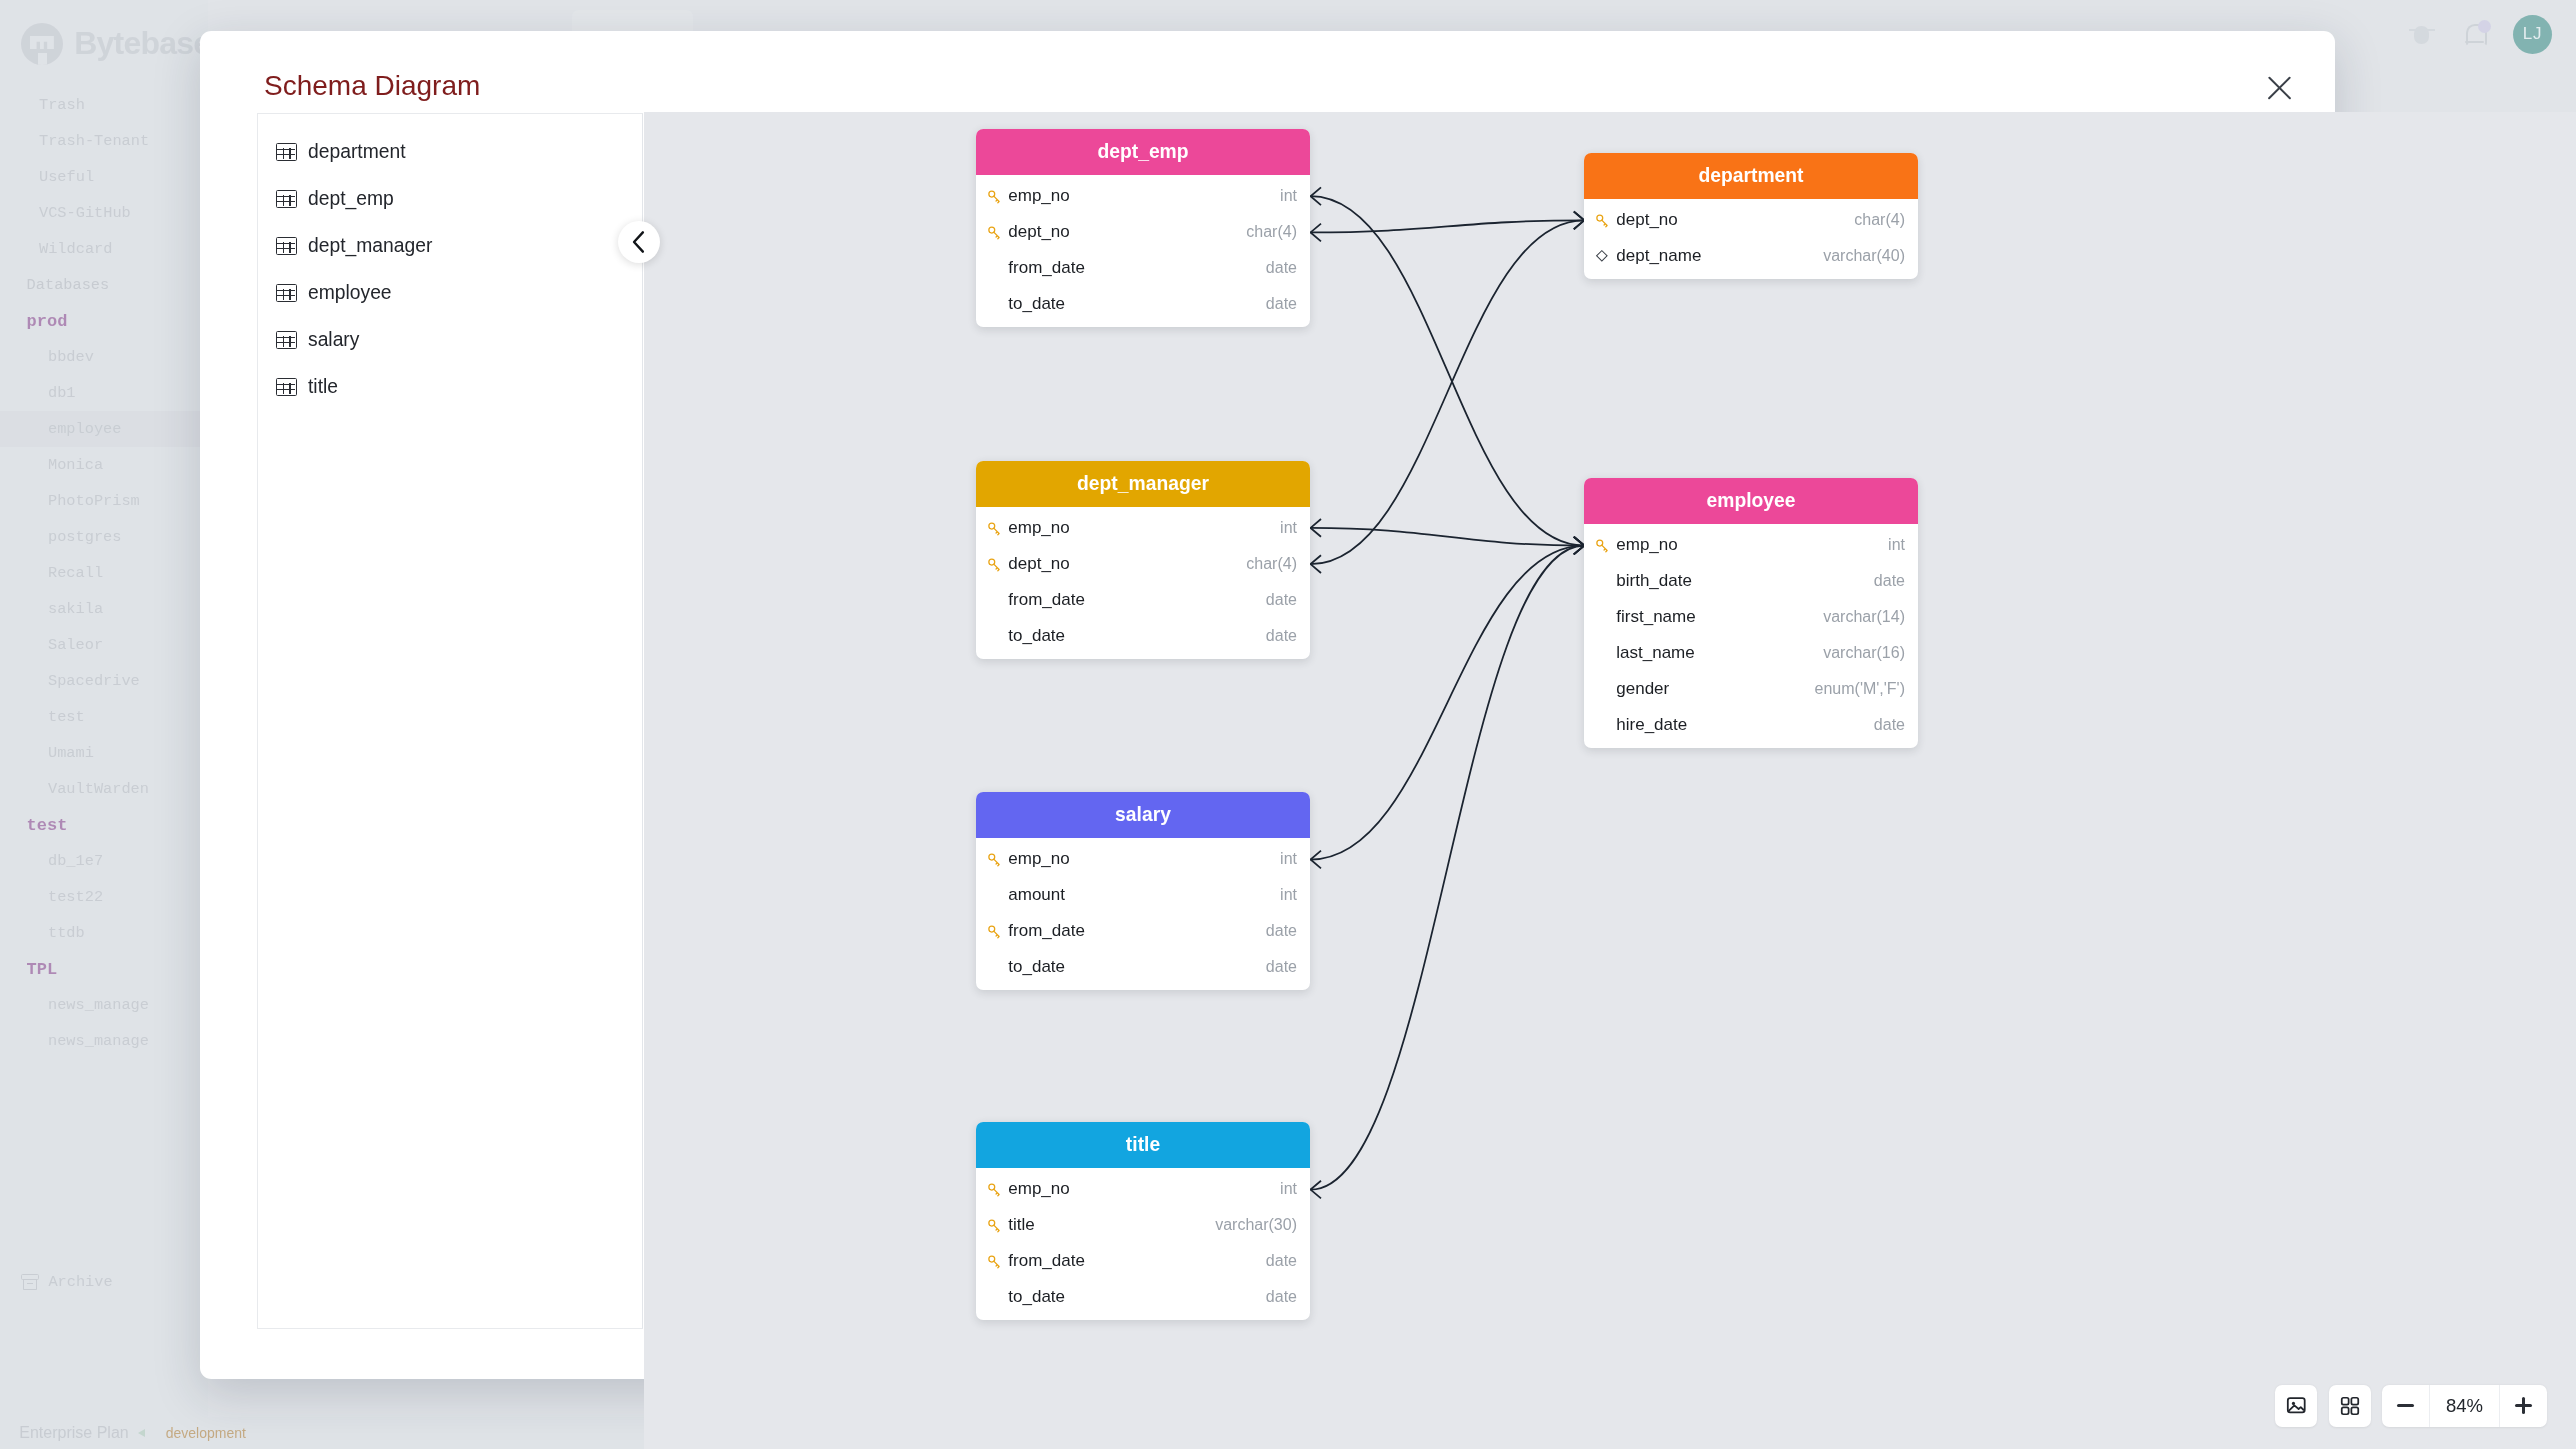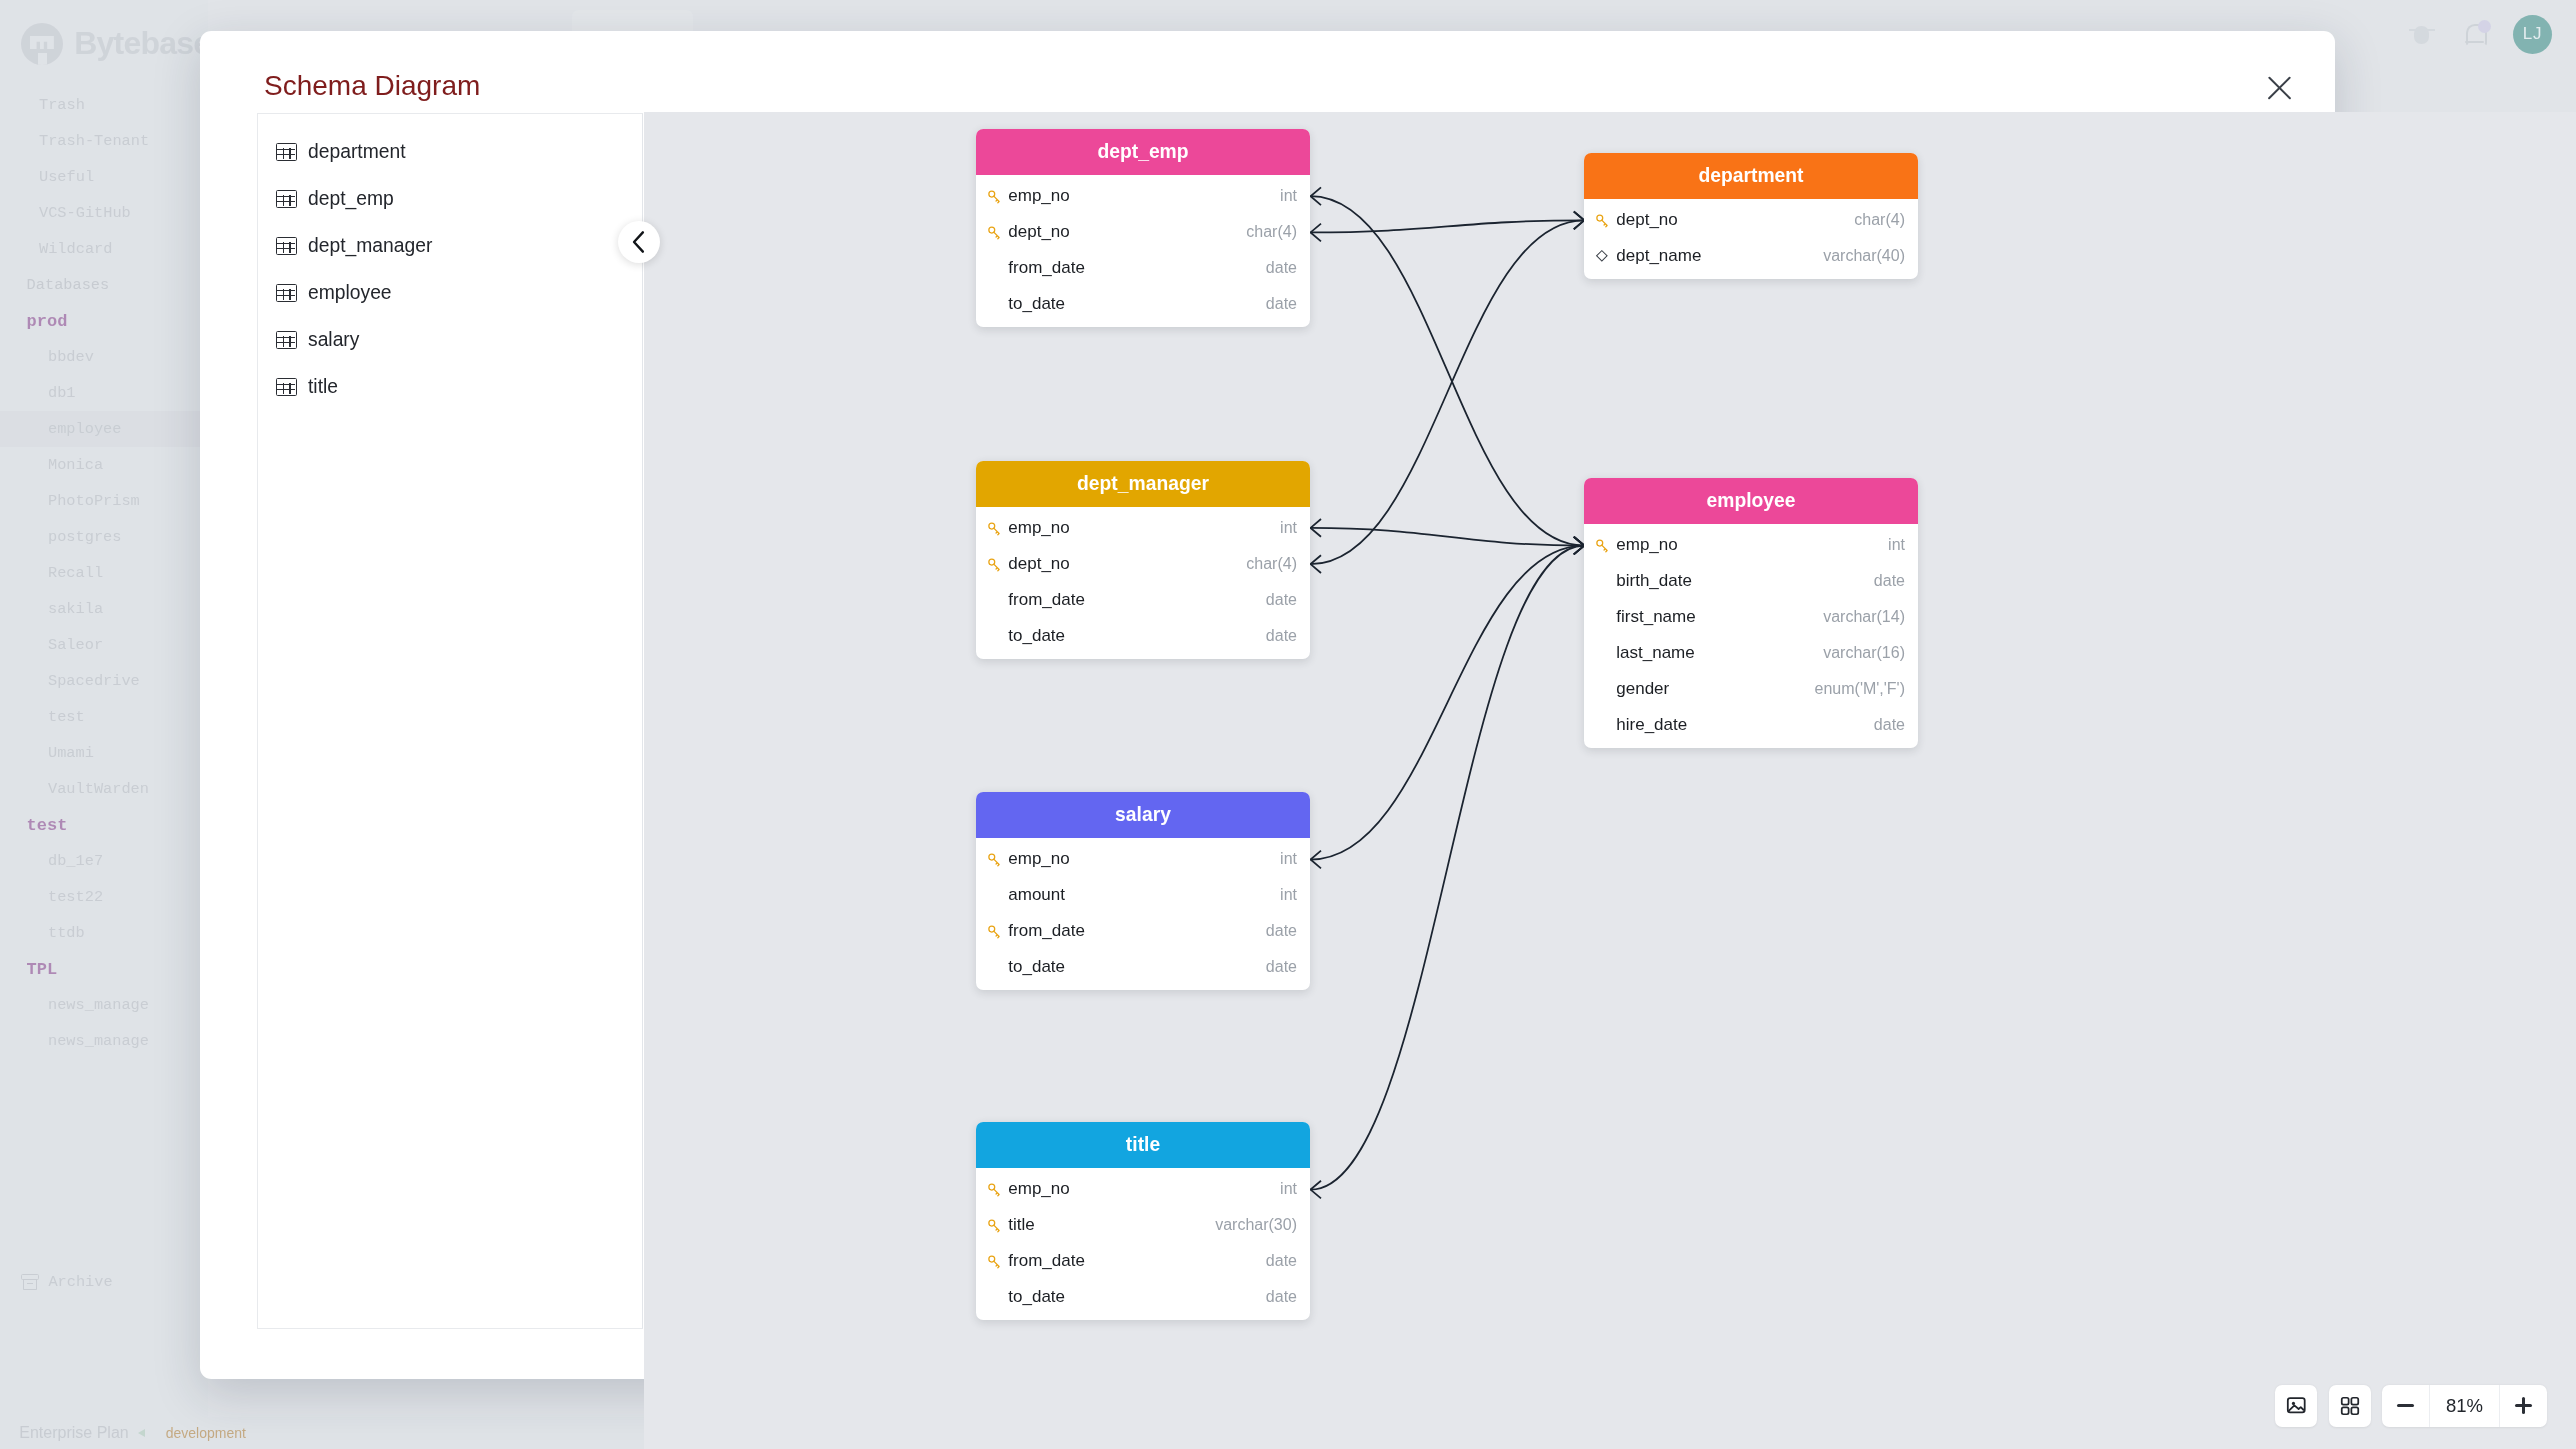--- a/index.html
+++ b/index.html
@@ -488,21 +488,21 @@
     <div class="tool-btn">
       <svg width="22" height="22" viewBox="0 0 24 24">
         <rect x="3" y="3" width="7.5" height="7.5" rx="1.8" fill="none" stroke="#22262c" stroke-width="1.9"></rect>
         <rect x="13.5" y="3" width="7.5" height="7.5" rx="1.8" fill="none" stroke="#22262c" stroke-width="1.9"></rect>
         <rect x="3" y="13.5" width="7.5" height="7.5" rx="1.8" fill="none" stroke="#22262c" stroke-width="1.9"></rect>
         <rect x="13.5" y="13.5" width="7.5" height="7.5" rx="1.8" fill="none" stroke="#22262c" stroke-width="1.9"></rect>
       </svg>
     </div>
     <div id="zoom-group">
       <div class="zoom-btn minus"></div>
-      <div id="zoom-level">81%</div>
+      <div id="zoom-level">84%</div>
       <div class="zoom-btn plus"></div>
     </div>
   </div>
 <div class="node" style="left: 332px; top: 17px;">
       <div class="node-header" style="background: rgb(236, 72, 153);">dept_emp</div>
       <div class="node-body">
         <div class="col-row">
           <span class="col-icon">
             <svg width="15.3" height="15.3" viewBox="0 0 24 24">
               <circle cx="7.5" cy="8" r="4.6" fill="none" stroke="#e9a415" stroke-width="2"></circle>

